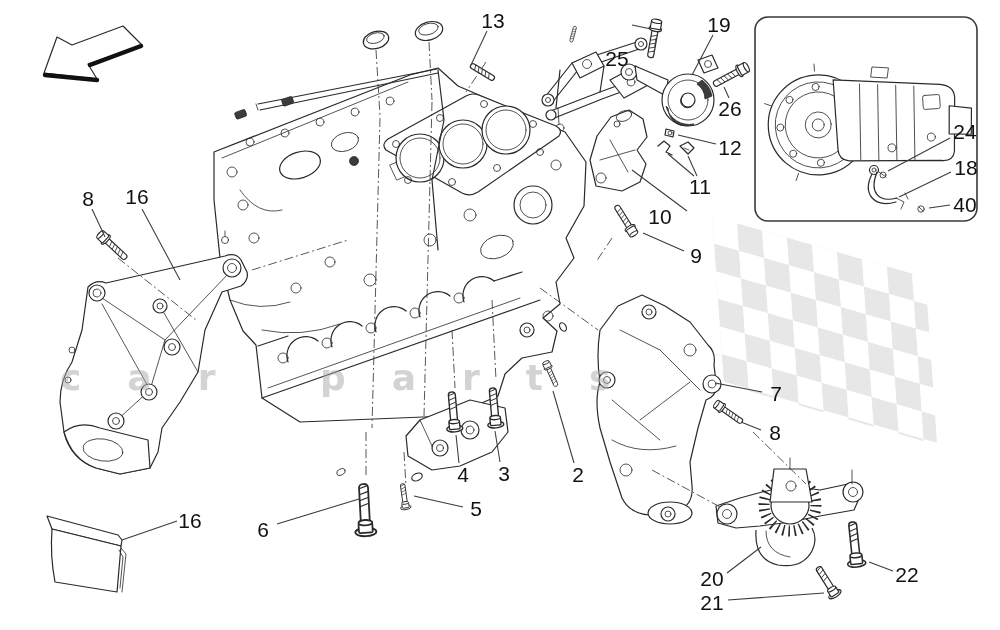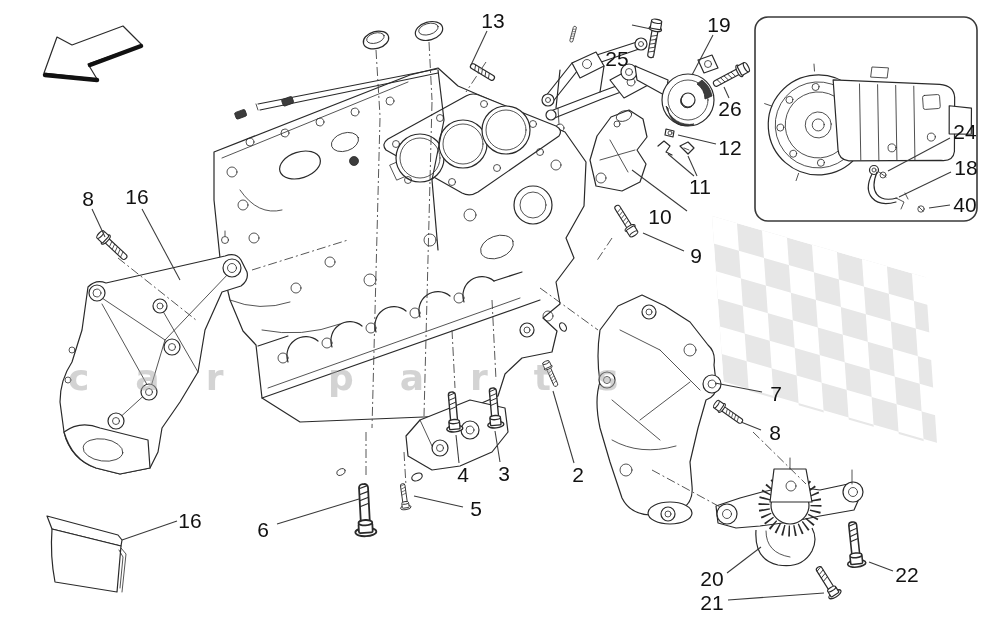--- a/index.html
+++ b/index.html
@@ -29,21 +29,21 @@
   .th line{stroke:var(--stroke);stroke-width:0.8;}
   .leader{stroke:var(--leader);stroke-width:1.05;}
   
   #wm-brand{
     position:absolute;left:60px;top:224px;z-index:3;
     font-family:"DejaVu Sans","Liberation Sans",sans-serif;
     font-size:136px;font-weight:bold;line-height:1;letter-spacing:-5px;
     color:var(--brand-color);white-space:nowrap;user-select:none;
   }
   #wm-tag{
-    position:absolute;left:68px;top:360px;z-index:2;
+    position:absolute;left:60px;top:360px;z-index:2;
     font-family:"DejaVu Sans","Liberation Sans",sans-serif;
     font-size:36px;font-weight:bold;line-height:1;letter-spacing:46px;
     color:var(--tag-color);white-space:nowrap;user-select:none;text-align:center;
   }
   
   #callout-layer{position:absolute;left:0;top:0;width:100%;height:100%;z-index:4;padding-left:32px;}
   .callout{
     position:absolute;transform:translate(-50%,-50%);
     font-size:21px;color:#111;line-height:1;white-space:nowrap;
   }

